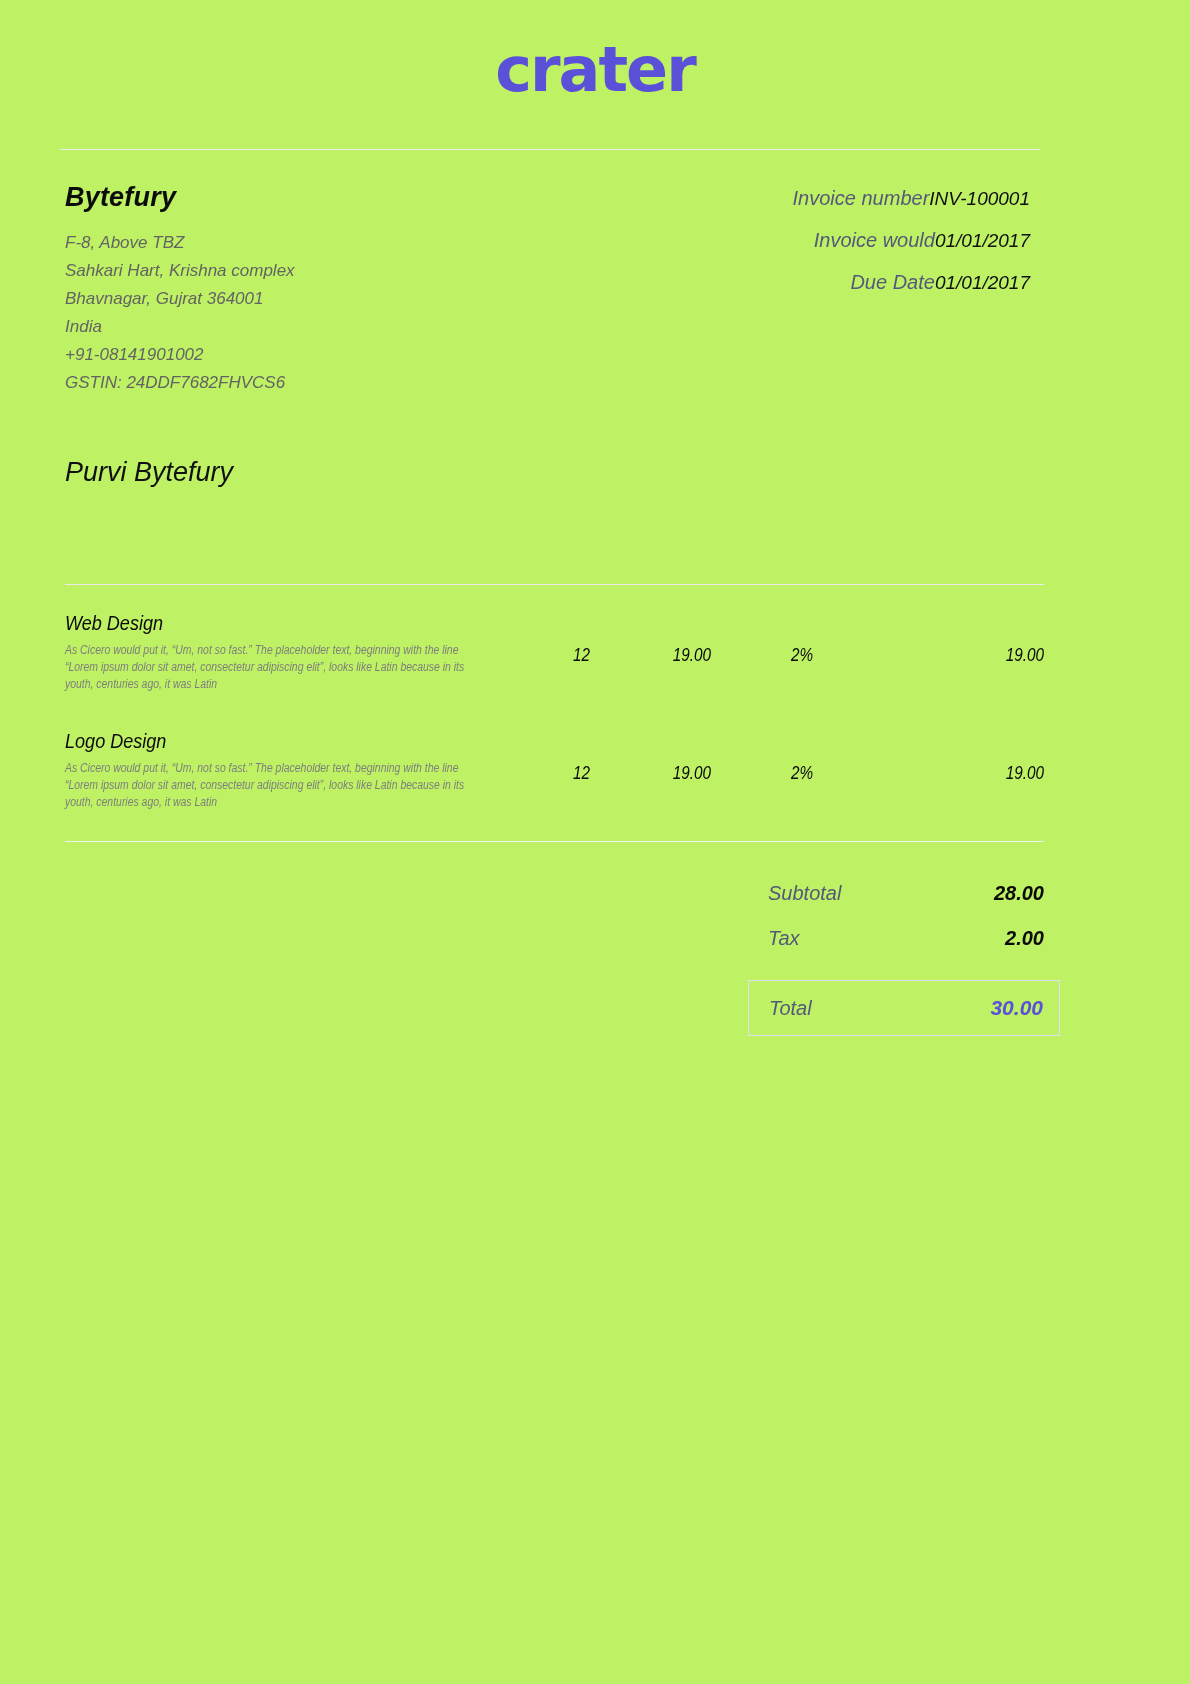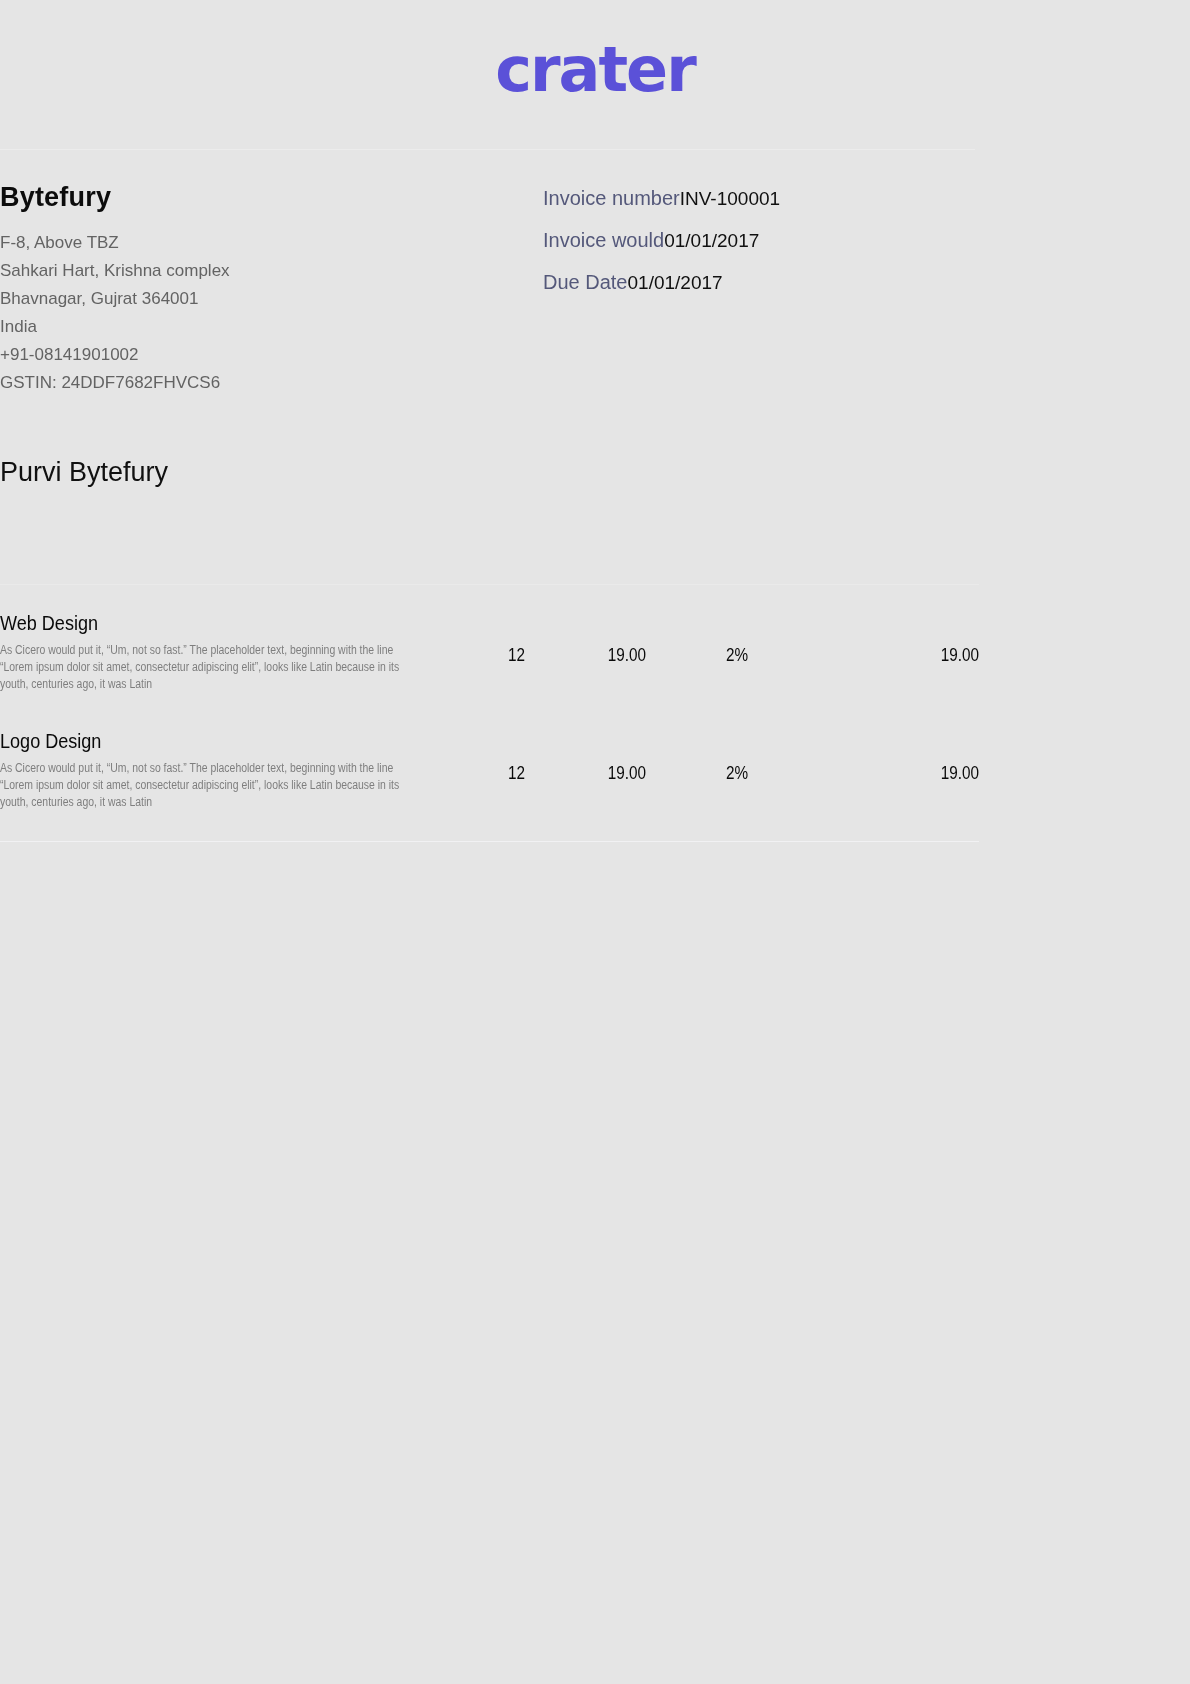--- a/index.html
+++ b/index.html
@@ -4,51 +4,51 @@
 <style>
   * { margin:0; padding:0; box-sizing:border-box; }
   html,body { background:#ffffff; }
   body {
     width:1190px; height:1684px;
     font-family:"Liberation Sans", sans-serif;
     color:#1a1a1a;
     position:relative;
     overflow:hidden;
   }
-  .page { width:1190px; height:1684px; background:#e5e5e5; }
+  .page { width:1190px; height:1684px; background:#bef264; }
 
   
   .logo-wrap { padding-top:34px; text-align:center; }
   .logo-text {
     display:inline-block;
     font-family:"DejaVu Sans", sans-serif;
     font-weight:bold;
     font-size:62px;
     letter-spacing:-2px;
     color:#5B51D8;
     line-height:1.15;
   }
 
-  .content { width:995px; }
+  .content { margin-left:65px; width:995px;font-style:italic; }
 
   .top-divider {
     border:none; border-top:1px solid #ececec;
     margin:44px 0 0 -5px; width:980px;
   }
 
   
   .info-row { display:flex; justify-content:space-between; margin-top:32px; }
   .company-name {
     font-size:27px; font-weight:bold; color:#0c0c0c; letter-spacing:0.2px;
   }
   .addr { margin-top:16px; }
   .addr div { font-size:17px; line-height:28px; color:#636363; }
 
   .meta-block { width:452px; padding-right:30px; margin-top:2px; }
-  .meta-row { display:flex; justify-content:flex-start; align-items:baseline; margin-bottom:13px; }
+  .meta-row { display:flex; justify-content:flex-end; align-items:baseline; margin-bottom:13px; }
   .meta-label { font-size:20px; color:#54587a; line-height:28px; }
   .meta-value { font-size:19px; color:#101010; line-height:28px; }
 
   
   .customer { margin-top:60px; }
   .cust-greeting { font-size:18px; color:#1b1b1b; }
   .cust-name { font-size:27px; font-weight:500; color:#101010; margin-top:8px; }
   .customer .addr { margin-top:10px; }
 
   
@@ -172,14 +172,30 @@
         </div>
         <div class="cell r"><span class="num">12</span></div>
         <div class="cell r"><span class="num">19.00</span></div>
         <div class="cell disc"><span class="num">2%</span></div>
         <div class="cell r"><span class="num">19.00</span></div>
       </div>
 
       <hr class="table-bottom-divider">
     </section>
 
+    <div class="totals-wrap">
+      <div class="totals">
+        <div class="tot-row">
+          <span class="tot-label">Subtotal</span>
+          <span class="tot-value">28.00</span>
+        </div>
+        <div class="tot-row">
+          <span class="tot-label">Tax</span>
+          <span class="tot-value">2.00</span>
+        </div>
+        <div class="total-box">
+          <span class="tot-label">Total</span>
+          <span class="tot-value">30.00</span>
+        </div>
+      </div>
+    </div>
   </div>
 </div>
 
 </body></html>

